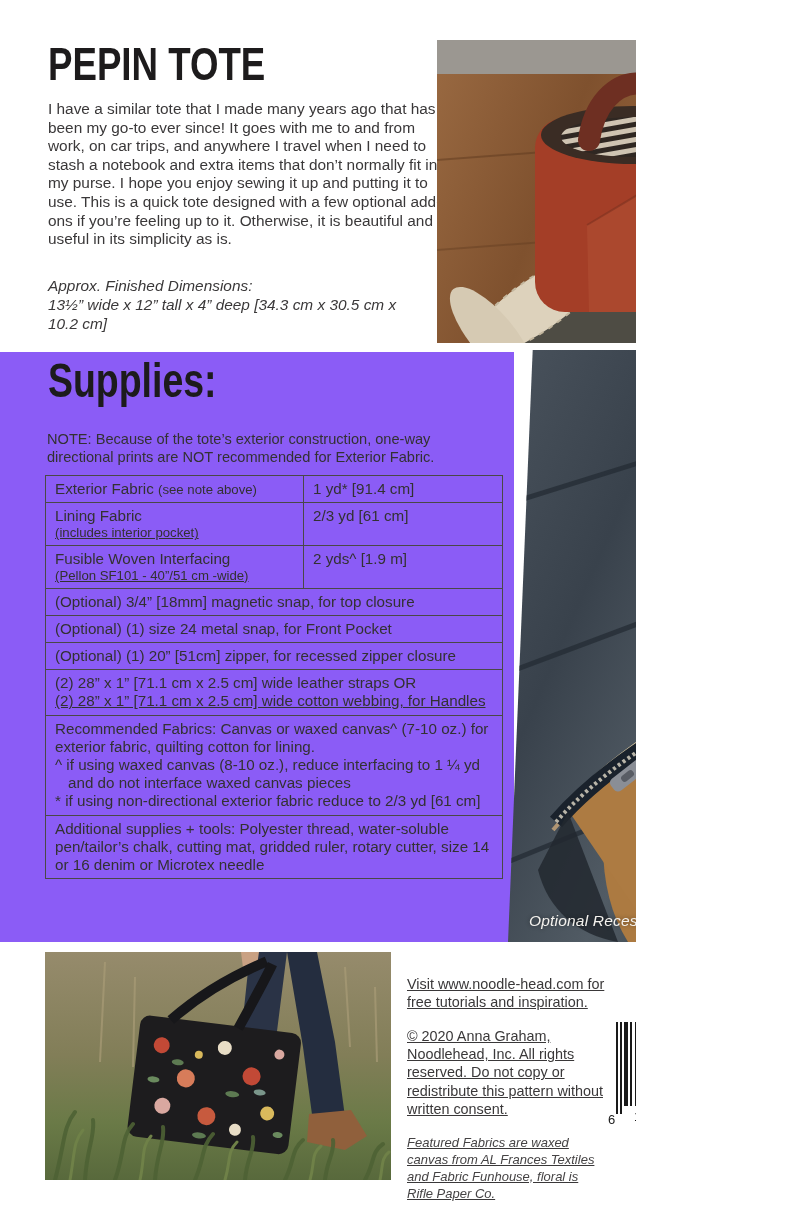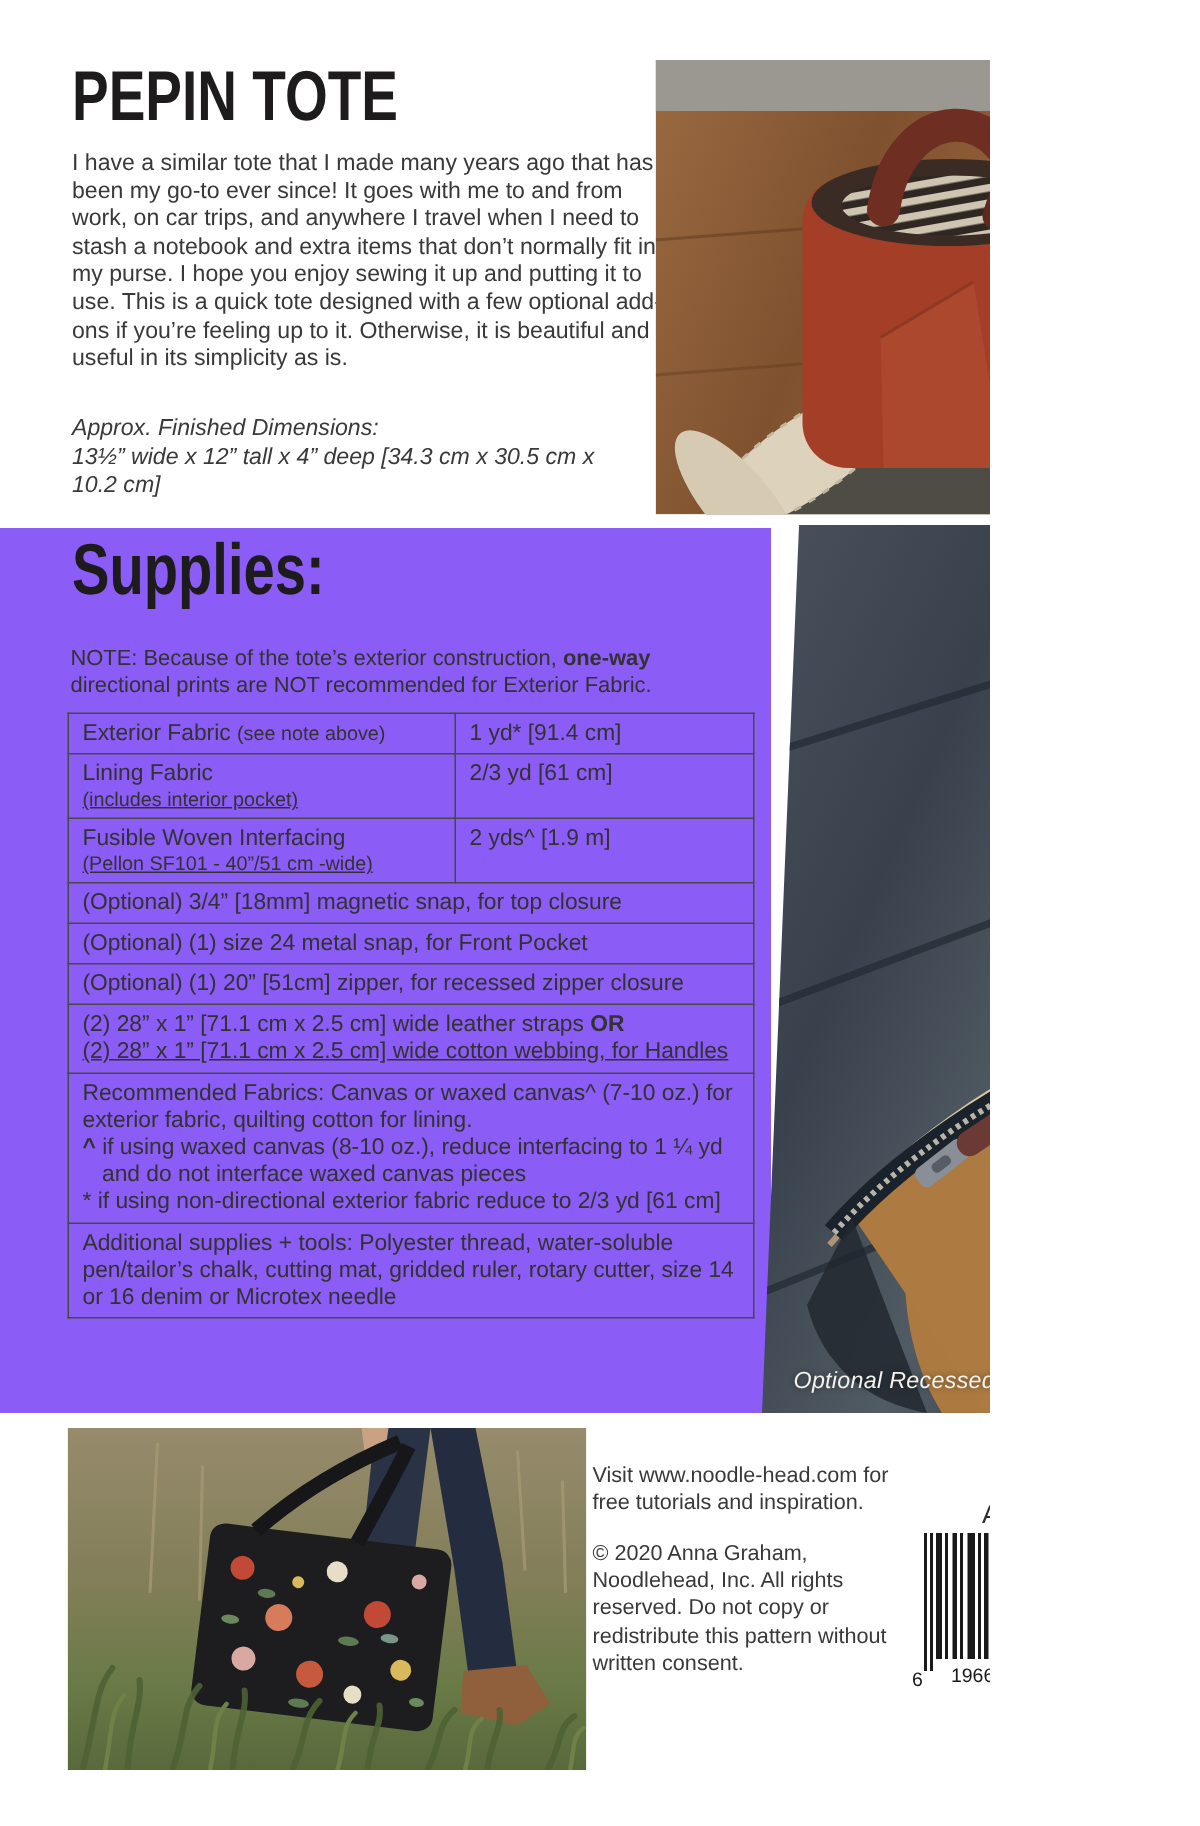--- a/index.html
+++ b/index.html
@@ -1,50 +1,50 @@
 <!DOCTYPE html>
 <html><head>
 <meta charset="utf-8">
 <style>
   html,body{margin:0;padding:0;background:#ffffff;}
   .page{position:relative;width:636px;height:1217px;background:#ffffff;overflow:hidden;
-        font-family:"Liberation Sans",sans-serif;color:#343233;padding-left:24px;}
+        font-family:"Liberation Sans",sans-serif;color:#343233;}
   
   .title-block{position:absolute;left:48px;top:40px;width:398px;}
   .big-heading{display:inline-block;margin:0;font-weight:bold;color:#1d1b1c;
                transform:scaleX(0.78);transform-origin:0 50%;white-space:nowrap;
                letter-spacing:0px;}
   h1.big-heading{font-size:47px;line-height:1;}
   .intro{margin:13px 0 0 0;font-size:15.4px;line-height:18.6px;color:#3a3839;}
   .dims{margin:27px 0 0 0;font-size:15.4px;line-height:19px;color:#3a3839;width:382px;font-style:italic;}
   
   .band{position:absolute;left:0;top:352px;width:514px;height:590px;background:#8b5cf6;}
   .band-inner{position:absolute;left:48px;top:6px;width:456px;}
   h2.big-heading{font-size:48px;line-height:0.95;margin:0;}
   .req-note{margin:10px 0 0 -1px;font-size:14.6px;line-height:17.8px;width:430px;color:#333132;}
-  .b{font-weight:bold;}
+  .b{font-weight:normal;}
   table.supplies{border-collapse:collapse;margin:8px 0 0 -3px;width:458px;
                  font-size:15.2px;line-height:18.2px;color:#333132;}
   table.supplies td{border:1px solid #4a4847;padding:4px 9px;vertical-align:top;}
   td.qty{width:180px;}
   .small-note{font-size:13.2px;line-height:15.5px;}
   .blk{display:block;text-decoration:underline;}
   .fn{padding-left:13px;text-indent:-13px;}
   
   .photo{position:absolute;overflow:hidden;}
   .photo svg{display:block;}
   #photo-top{left:437px;top:40px;width:331px;height:303px;}
   #photo-right{left:508px;top:350px;width:260px;height:592px;
                clip-path:polygon(9.5% 0,100% 0,100% 100%,0 100%);}
   .caption{position:absolute;left:21px;bottom:12px;color:#f4f2ee;font-size:15.5px;
            letter-spacing:0.2px;text-shadow:0 0 4px rgba(0,0,0,.45);font-style:italic;}
   #photo-bottom{left:45px;top:952px;width:346px;height:228px;}
   
-  .visit-col{position:absolute;left:395px;top:976px;width:200px;font-size:14.4px;
-             line-height:17.8px;color:#3a3839;}
+  .visit-col{position:absolute;left:407px;top:976px;width:200px;font-size:14.4px;
+             line-height:17.8px;color:#3a3839;text-decoration:underline;}
   .copyright{margin-top:15px;line-height:18.4px;}
   .featured{margin-top:15px;font-style:italic;font-size:13px;line-height:17px;width:198px;color:#454344;}
   .sku{position:absolute;left:608px;top:1000px;width:152px;text-align:center;
        font-size:17px;color:#2e2c2d;}
   .barcode{position:absolute;left:608px;top:1020px;width:152px;height:114px;}
 </style>
 </head>
 <body>
 
 <div class="page">
@@ -242,20 +242,21 @@
                  M240,228 C250,208 246,198 258,188 M280,228 C282,208 290,200 288,188 M320,228 C330,210 326,200 338,192" stroke="#4e6234" stroke-width="4" fill="none" opacity="0.9"></path>
         <path d="M25,228 C30,200 28,190 38,178 M95,228 C100,205 96,195 106,184 M180,228 C186,208 182,200 192,190
                  M265,228 C270,210 266,202 276,194 M335,228 C338,214 336,206 344,200" stroke="#6f8148" stroke-width="3" fill="none"></path>
       </g>
     </svg>
   </div>
 
   <div class="visit-col">
     <p style="margin:0">Visit www.noodle-head.com for free tutorials and inspiration.</p>
     <p class="copyright" style="margin-bottom:0">© 2020 Anna Graham, Noodlehead, Inc. All rights reserved. Do not copy or redistribute this pattern without written consent.</p>
+    <p class="featured" style="margin-bottom:0">Featured Fabrics are waxed canvas from AL Frances Textiles and Fabric Funhouse, floral is Rifle Paper Co.</p>
   </div>
 
   <div class="sku">AG-548</div>
 
   <div class="barcode">
     <svg width="152" height="114" viewBox="0 0 152 114">
       <rect width="152" height="114" fill="#ffffff"></rect>
       <g fill="#1a1a1a">
         <rect x="8" y="2" width="2" height="92"></rect>
           <rect x="12" y="2" width="2" height="92"></rect>

